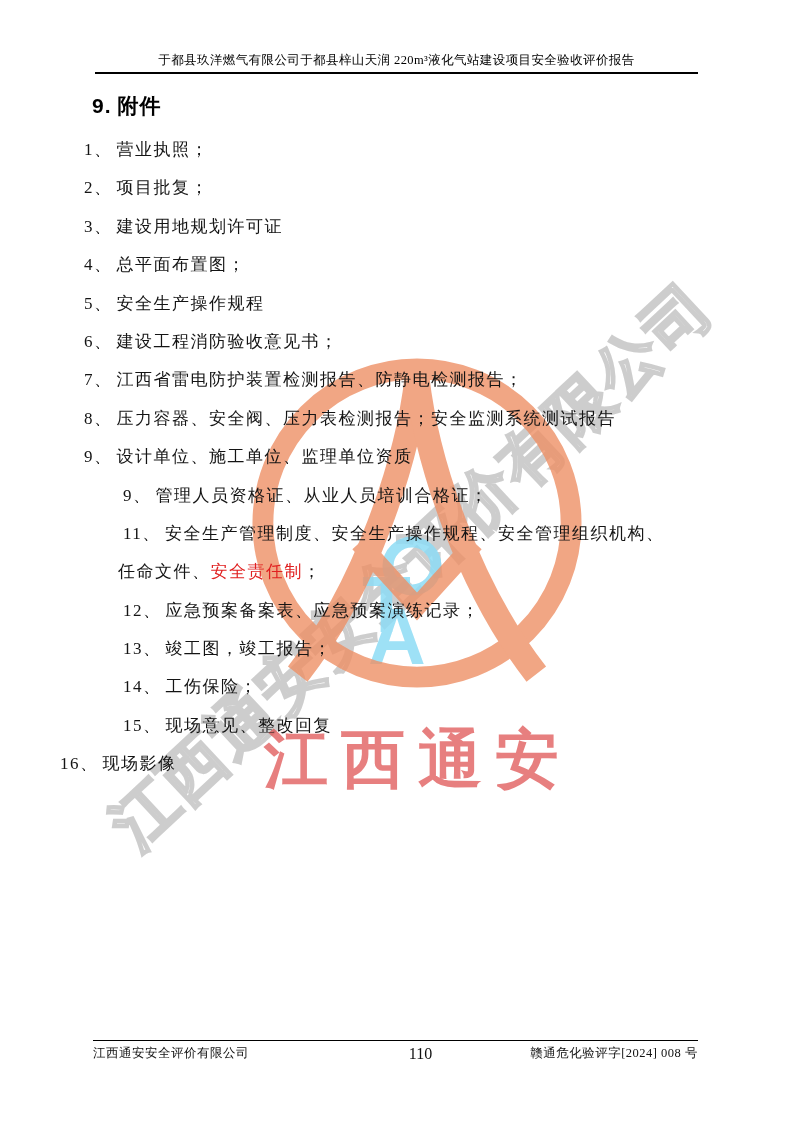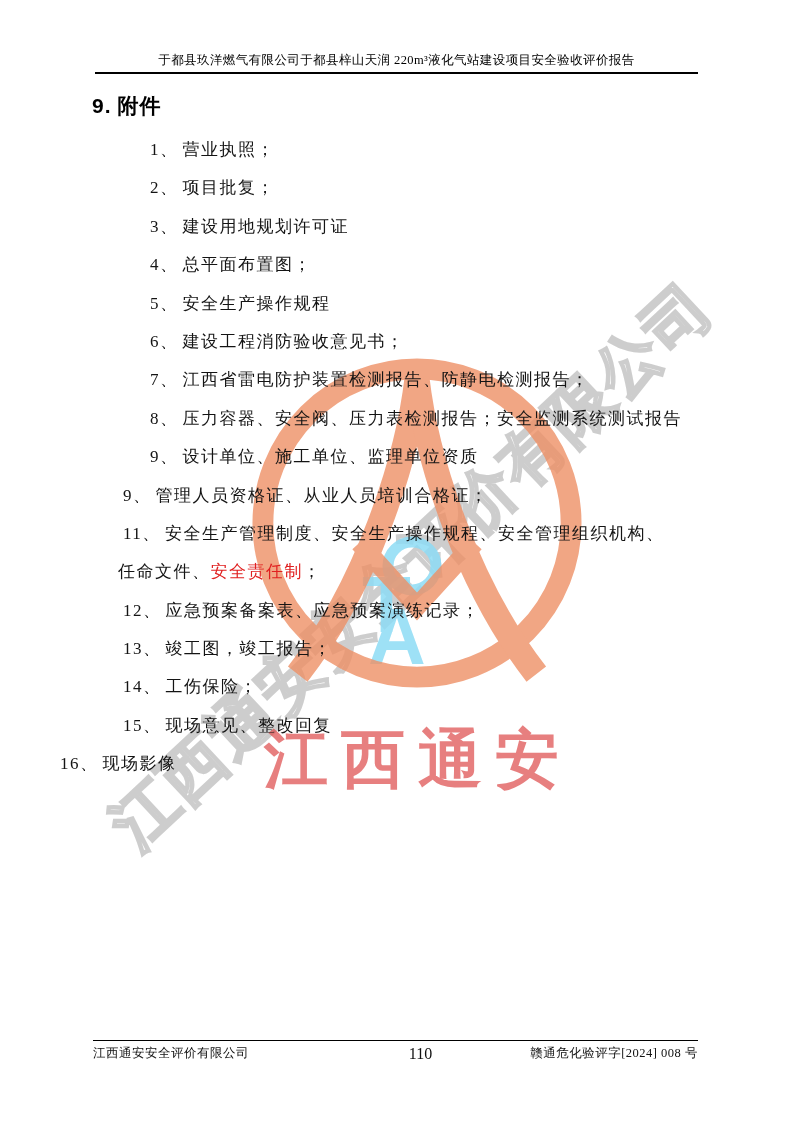--- a/index.html
+++ b/index.html
@@ -66,21 +66,21 @@
 
   
   .attachment-list {
     position:absolute; top:140px; left:0; width:100%;
     margin:0; padding:0; list-style:none; z-index:5;
   }
   .attachment-row {
     height:38.4px; line-height:20px;
     font-size:17px; letter-spacing:1.5px; color:#141414;
   }
-  .indent-single       { padding-left:111px;margin-left:39px; }
+  .indent-single       { padding-left:84px; }
   .indent-double       { padding-left:123px; }
   .indent-continuation { padding-left:118px; }
   .indent-last         { padding-left:60px; }
   .attachment-number   { margin-right:4px; }
   .red-text            { color:#e02020; }
 
   
   .footer-rule {
     position:absolute; top:1040px; left:93px; width:605px;
     border-top:1.5px solid #000; z-index:5;

